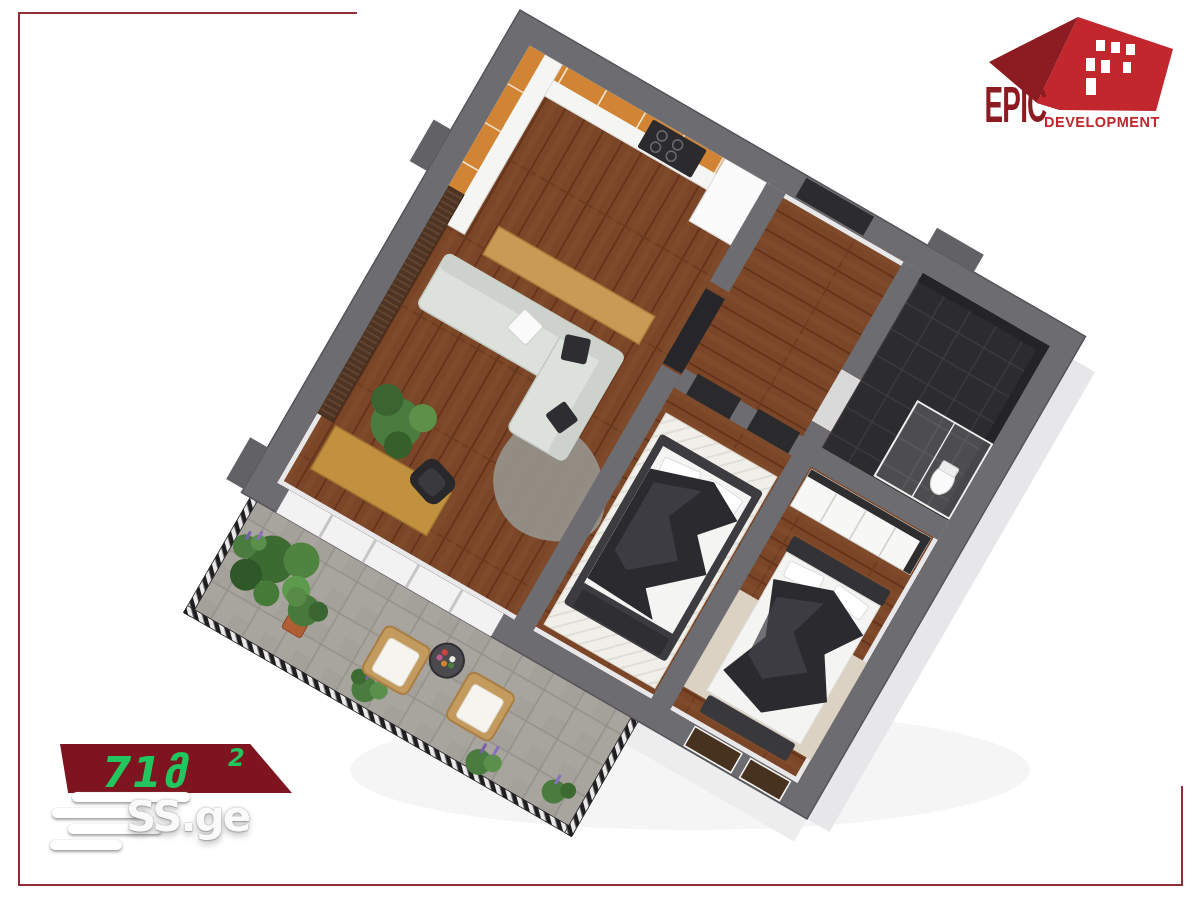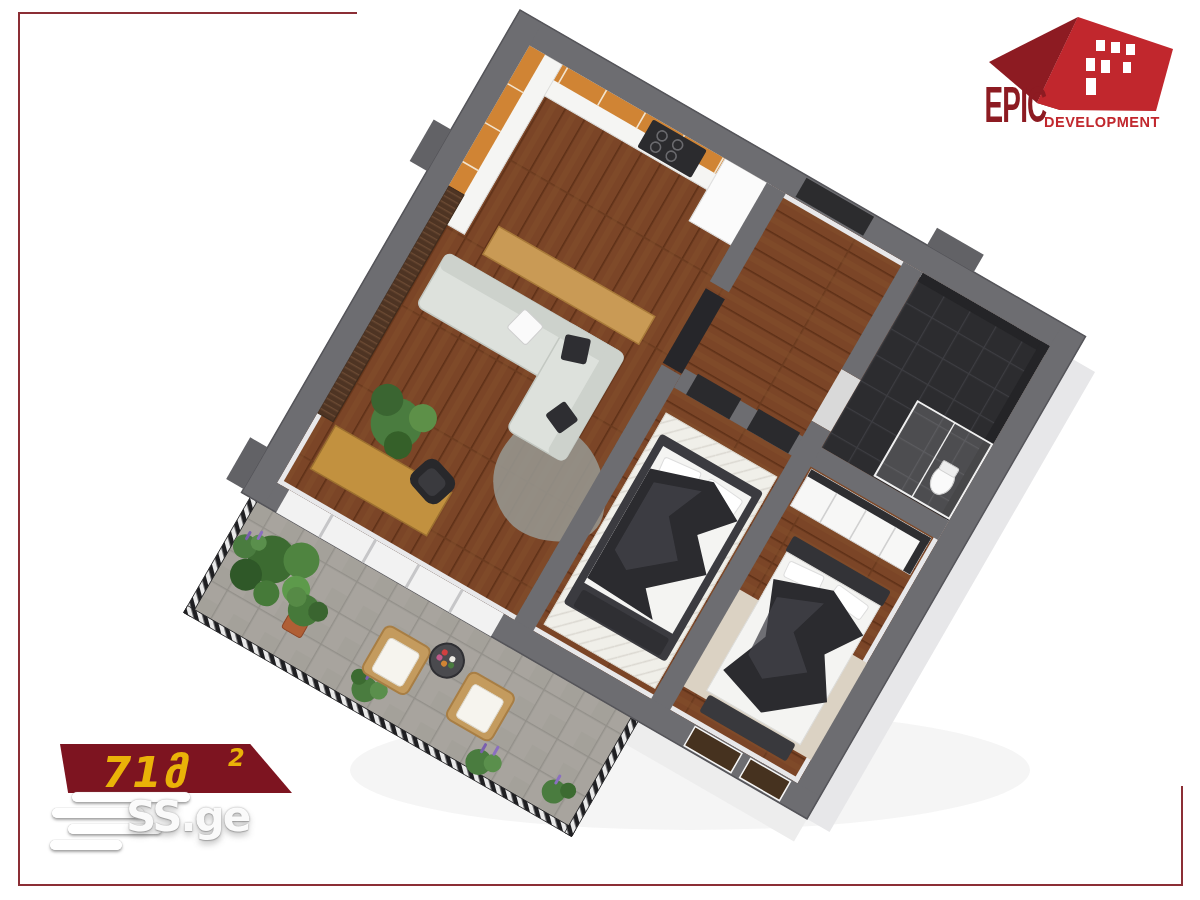--- a/index.html
+++ b/index.html
@@ -6,21 +6,21 @@
   #stage{position:relative;width:1200px;height:900px;background:#ffffff;overflow:hidden;
          font-family:"DejaVu Sans","Liberation Sans",sans-serif;}
   .frame-line{position:absolute;background:#8b2e35;}
   #frame-left{left:18px;top:12px;width:2px;height:874px;}
   #frame-top{left:18px;top:12px;width:339px;height:2px;}
   #frame-bottom{left:18px;top:884px;width:1165px;height:2px;}
   #frame-right{left:1181px;top:786px;width:2px;height:100px;}
   #plan-svg{position:absolute;left:0;top:0;}
   #logo-svg{position:absolute;left:960px;top:0px;}
   #area-badge{position:absolute;left:60px;top:744px;width:232px;height:49px;background:#7d1420;
-      clip-path:polygon(0% 0%,82% 0%,100% 100%,3.5% 100%);color:#eab308;}
+      clip-path:polygon(0% 0%,82% 0%,100% 100%,3.5% 100%);color:#22c55e;}
   #area-badge .val{position:absolute;left:42px;top:4px;font-size:42px;font-weight:bold;
       font-style:italic;letter-spacing:1px;}
   #area-badge .sup{position:absolute;left:168px;top:0px;font-size:24px;font-weight:bold;font-style:italic;}
   #watermark{position:absolute;left:48px;top:786px;width:280px;height:84px;}
   .wm-bar{position:absolute;height:10px;border-radius:5px;background:rgba(255,255,255,0.95);
       box-shadow:0 2px 3px rgba(90,90,90,0.55), 0 0 1px #9a9a9a;}
   #wm-text{position:absolute;left:78px;top:6px;font-size:42px;font-weight:bold;letter-spacing:-2px;
       color:rgba(255,255,255,0.95);
       text-shadow:0 0 2px #9f9f9f,0 4px 6px rgba(70,70,70,0.35),0 1px 1px #bdbdbd;}
 </style>

